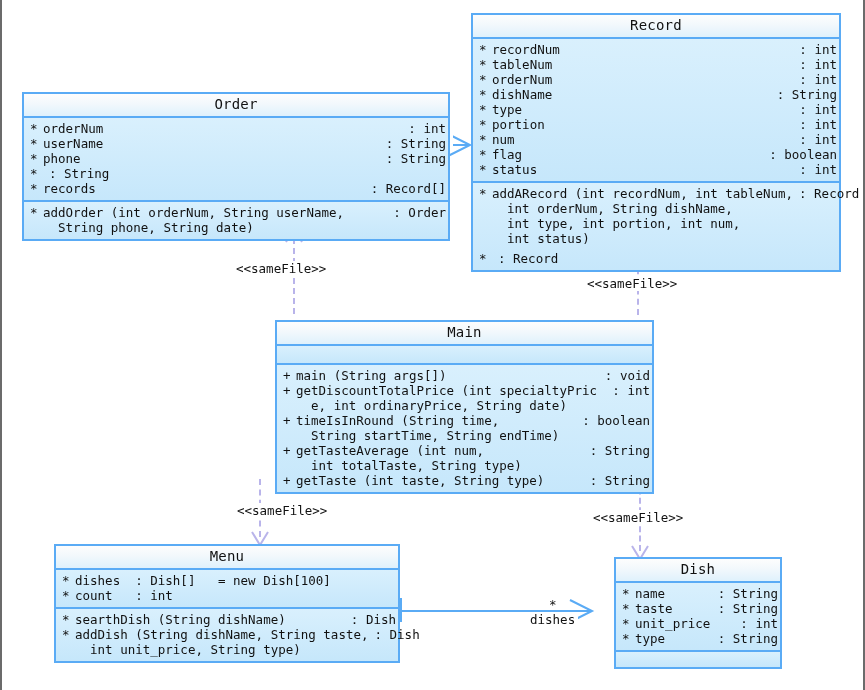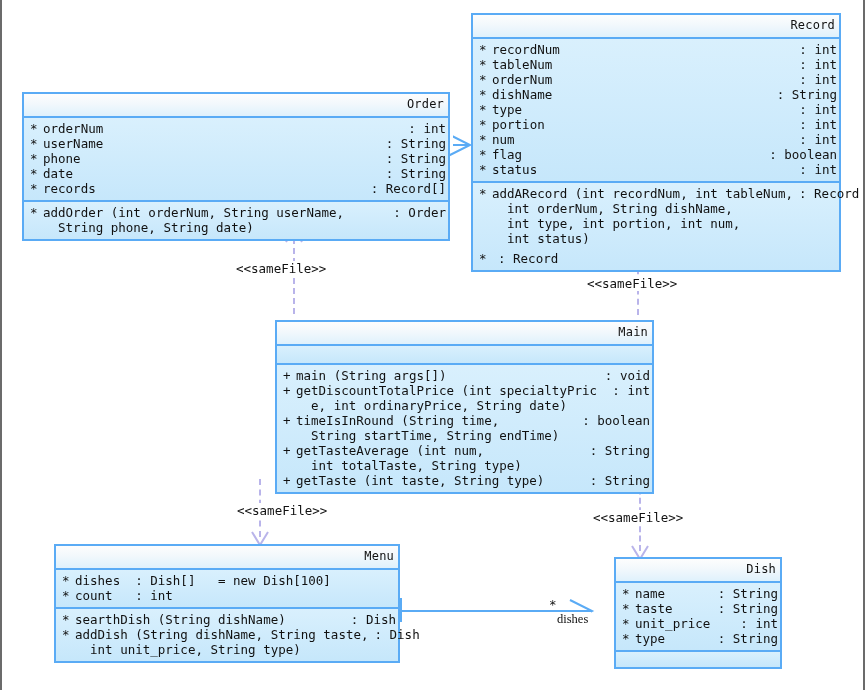--- a/index.html
+++ b/index.html
@@ -28,23 +28,23 @@
     position: absolute;
     box-sizing: border-box;
     border: 2px solid #5aabf5;
     background: #c9e9fb;
     font-size: 12.5px;
     line-height: 15px;
     color: #111111;
   }
   .uml-title {
     box-sizing: border-box;
-    text-align: right;
+    text-align: center;
     padding: 3px 4px 4px 4px;
-    font-size: 12px;
+    font-size: 14px;
     border-bottom: 2px solid #5aabf5;
     background: linear-gradient(to bottom, #fdfdfd 0%, #f2f8fc 45%, #dff1fc 100%);
     color: #111111;
     letter-spacing: 0.2px;
   }
   .uml-compartment {
     box-sizing: border-box;
     padding: 3px 2px 4px 6px;
     background: linear-gradient(to bottom, #d9f0fd 0%, #c6e7fb 100%);
   }
@@ -121,21 +121,21 @@
   </svg>
   <div class="mult-label" style="left:415px; top:117px;">*</div>
   <div class="edge-label" style="left:392px; top:133px;">records</div>
 
   <div class="hline-solid" style="left:398px; top:610px; width:190px;"></div>
   <div class="vline-solid" style="left:398px; top:598px; height:24px;"></div>
   <svg class="arrow-svg" style="left:566px; top:597px; width:26px; height:28px;" viewBox="0 0 26 28">
     <polyline points="2,3 24,14 2,25" fill="none" stroke="#5aabf5" stroke-width="2"></polyline>
   </svg>
   <div class="mult-label" style="left:547px; top:597px;">*</div>
-  <div class="edge-label" style="left:552px; top:612px;font-family:Liberation Serif, serif;">dishes</div>
+  <div class="edge-label" style="left:525px; top:612px;">dishes</div>
 
   <div class="vline-dash" style="left:291px; top:238px; height:76px;"></div>
   <svg class="arrow-svg" style="left:282px; top:227px; width:20px; height:16px;" viewBox="0 0 20 16">
     <polyline points="2,15 10,2 18,15" fill="none" stroke="#b9b4ea" stroke-width="2"></polyline>
   </svg>
   <div class="edge-label" style="left:231px; top:261px;">&lt;&lt;sameFile&gt;&gt;</div>
 
   <div class="vline-dash" style="left:635px; top:258px; height:57px;"></div>
   <svg class="arrow-svg" style="left:626px; top:247px; width:20px; height:16px;" viewBox="0 0 20 16">
     <polyline points="2,15 10,2 18,15" fill="none" stroke="#b9b4ea" stroke-width="2"></polyline>
@@ -232,21 +232,20 @@
         <span class="mname">userName</span>
         <span class="mtype">: String</span>
       </div>
       <div class="member">
         <span class="vis">*</span>
         <span class="mname">phone</span>
         <span class="mtype">: String</span>
       </div>
       <div class="member">
         <span class="vis">*</span>
-        <span class="mname">date</span>
         <span class="mtype">: String</span>
       </div>
       <div class="member">
         <span class="vis">*</span>
         <span class="mname">records</span>
         <span class="mtype">: Record[]</span>
       </div>
     </div>
     <div class="uml-compartment">
       <div class="member">

